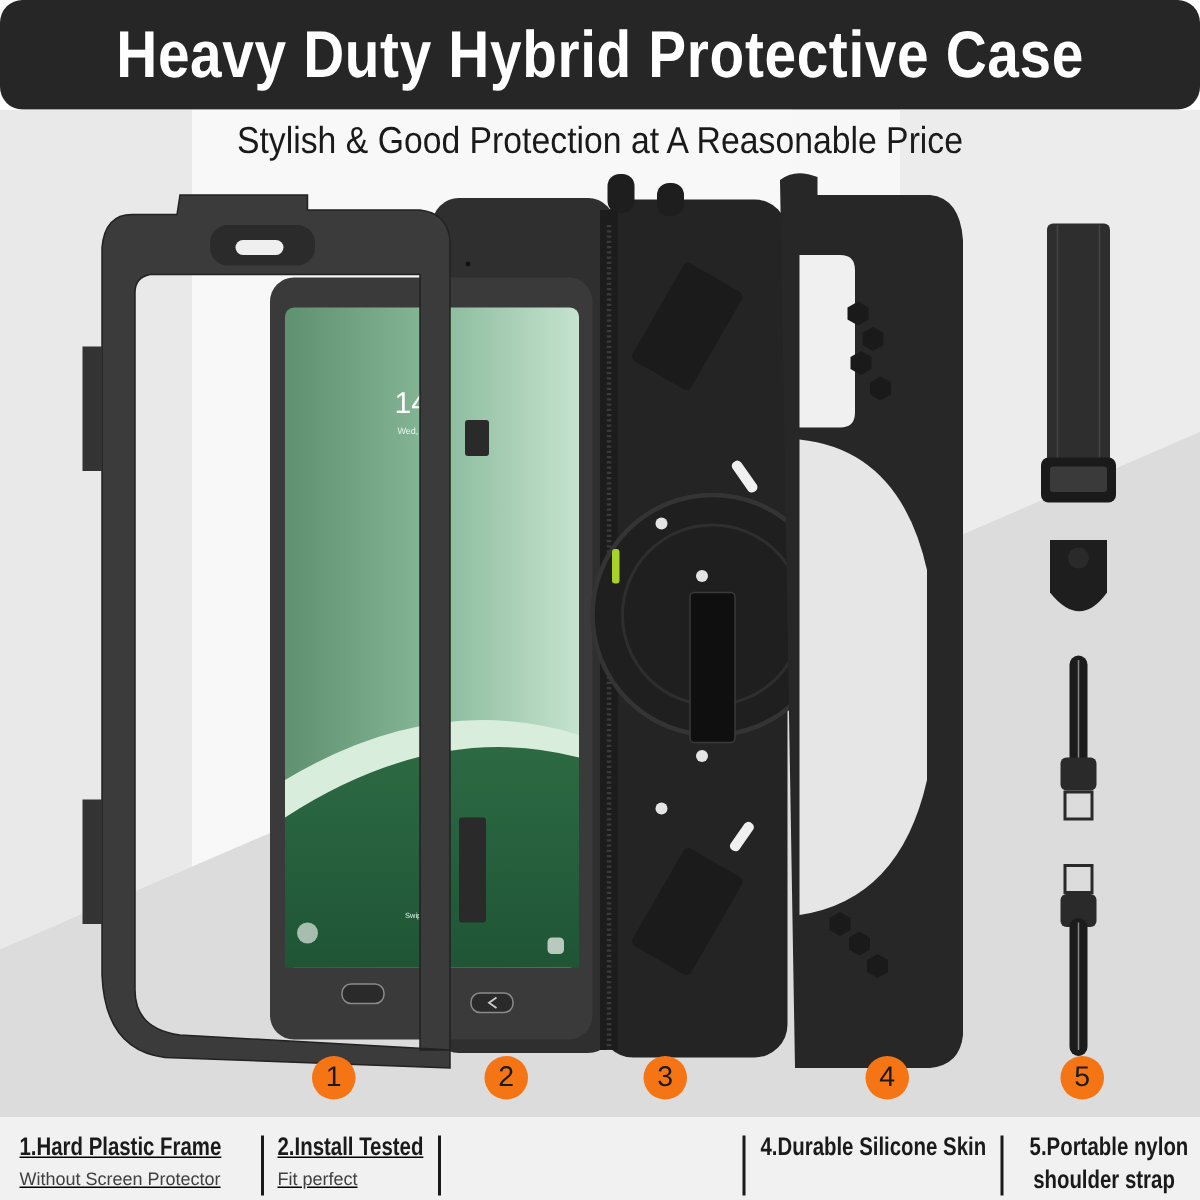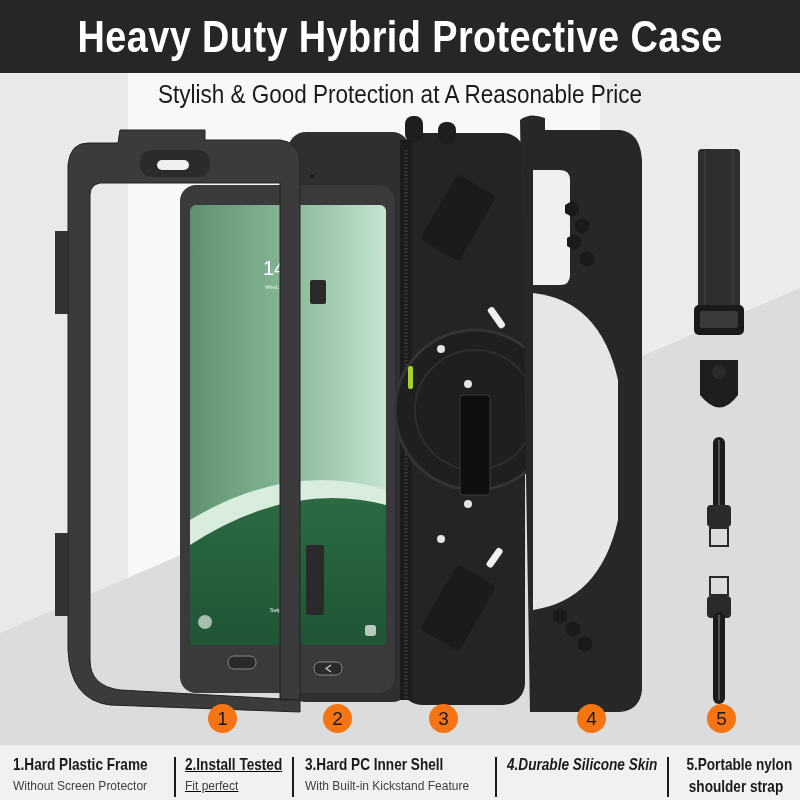--- a/index.html
+++ b/index.html
@@ -1,21 +1,21 @@
 <!DOCTYPE html>
 <html><head>
 <meta charset="utf-8">
 <style>
   * { margin:0; padding:0; box-sizing:border-box; }
   html, body { width:800px; height:800px; overflow:hidden; background:#ffffff; }
   body { position:relative; font-family:"Liberation Sans", sans-serif; }
 
   .header {
     position:absolute; left:0; top:0; width:800px; height:73px;
-    background:#262626; display:flex; align-items:center; justify-content:center;
+    background:#262626; display:flex; align-items:center; justify-content:center;border-radius:15px;
   }
   .header-title {
     color:#ffffff; font-family:"Liberation Sans", sans-serif; font-weight:700;
     font-size:44px; letter-spacing:0.5px; transform:scaleX(0.86);
     white-space:nowrap;
   }
   .stage {
     position:absolute; left:0; top:73px; width:800px; height:753px; overflow:hidden;
   }
   .bg-svg { position:absolute; left:0; top:0; }
@@ -171,39 +171,35 @@
   </svg>
 </div>
 
 <div class="badge" style="left:208px; top:704px;">1</div>
 <div class="badge" style="left:323px; top:704px;">2</div>
 <div class="badge" style="left:429px; top:704px;">3</div>
 <div class="badge" style="left:577px; top:704px;">4</div>
 <div class="badge" style="left:707px; top:704px;">5</div>
 
 <div class="footer">
-  <div class="feature" style="left:13px;">
+  <div class="feature" style="left:13px;text-decoration:underline;">
     <span class="feature-title">1.Hard Plastic Frame</span>
     <span class="feature-sub">Without Screen Protector</span>
   </div>
   <div class="divider" style="left:174px;"></div>
 
   <div class="feature" style="left:185px;text-decoration:underline;">
     <span class="feature-title">2.Install Tested</span>
     <span class="feature-sub">Fit perfect</span>
   </div>
   <div class="divider" style="left:292px;"></div>
 
-  <div class="feature" style="left:305px;">
-    <span class="feature-title">3.Hard PC Inner Shell</span>
-    <span class="feature-sub">With Built-in Kickstand Feature</span>
-  </div>
   <div class="divider" style="left:495px;"></div>
 
-  <div class="feature" style="left:507px;font-style:italic;">
+  <div class="feature" style="left:507px;">
     <span class="feature-title">4.Durable Silicone Skin</span>
   </div>
   <div class="divider" style="left:667px;"></div>
 
   <div class="feature center" style="left:674px; width:124px;">
     <span class="feature-title" style="text-align:center;">5.Portable nylon</span>
     <span class="feature-sub2">shoulder strap</span>
   </div>
 </div>
 

